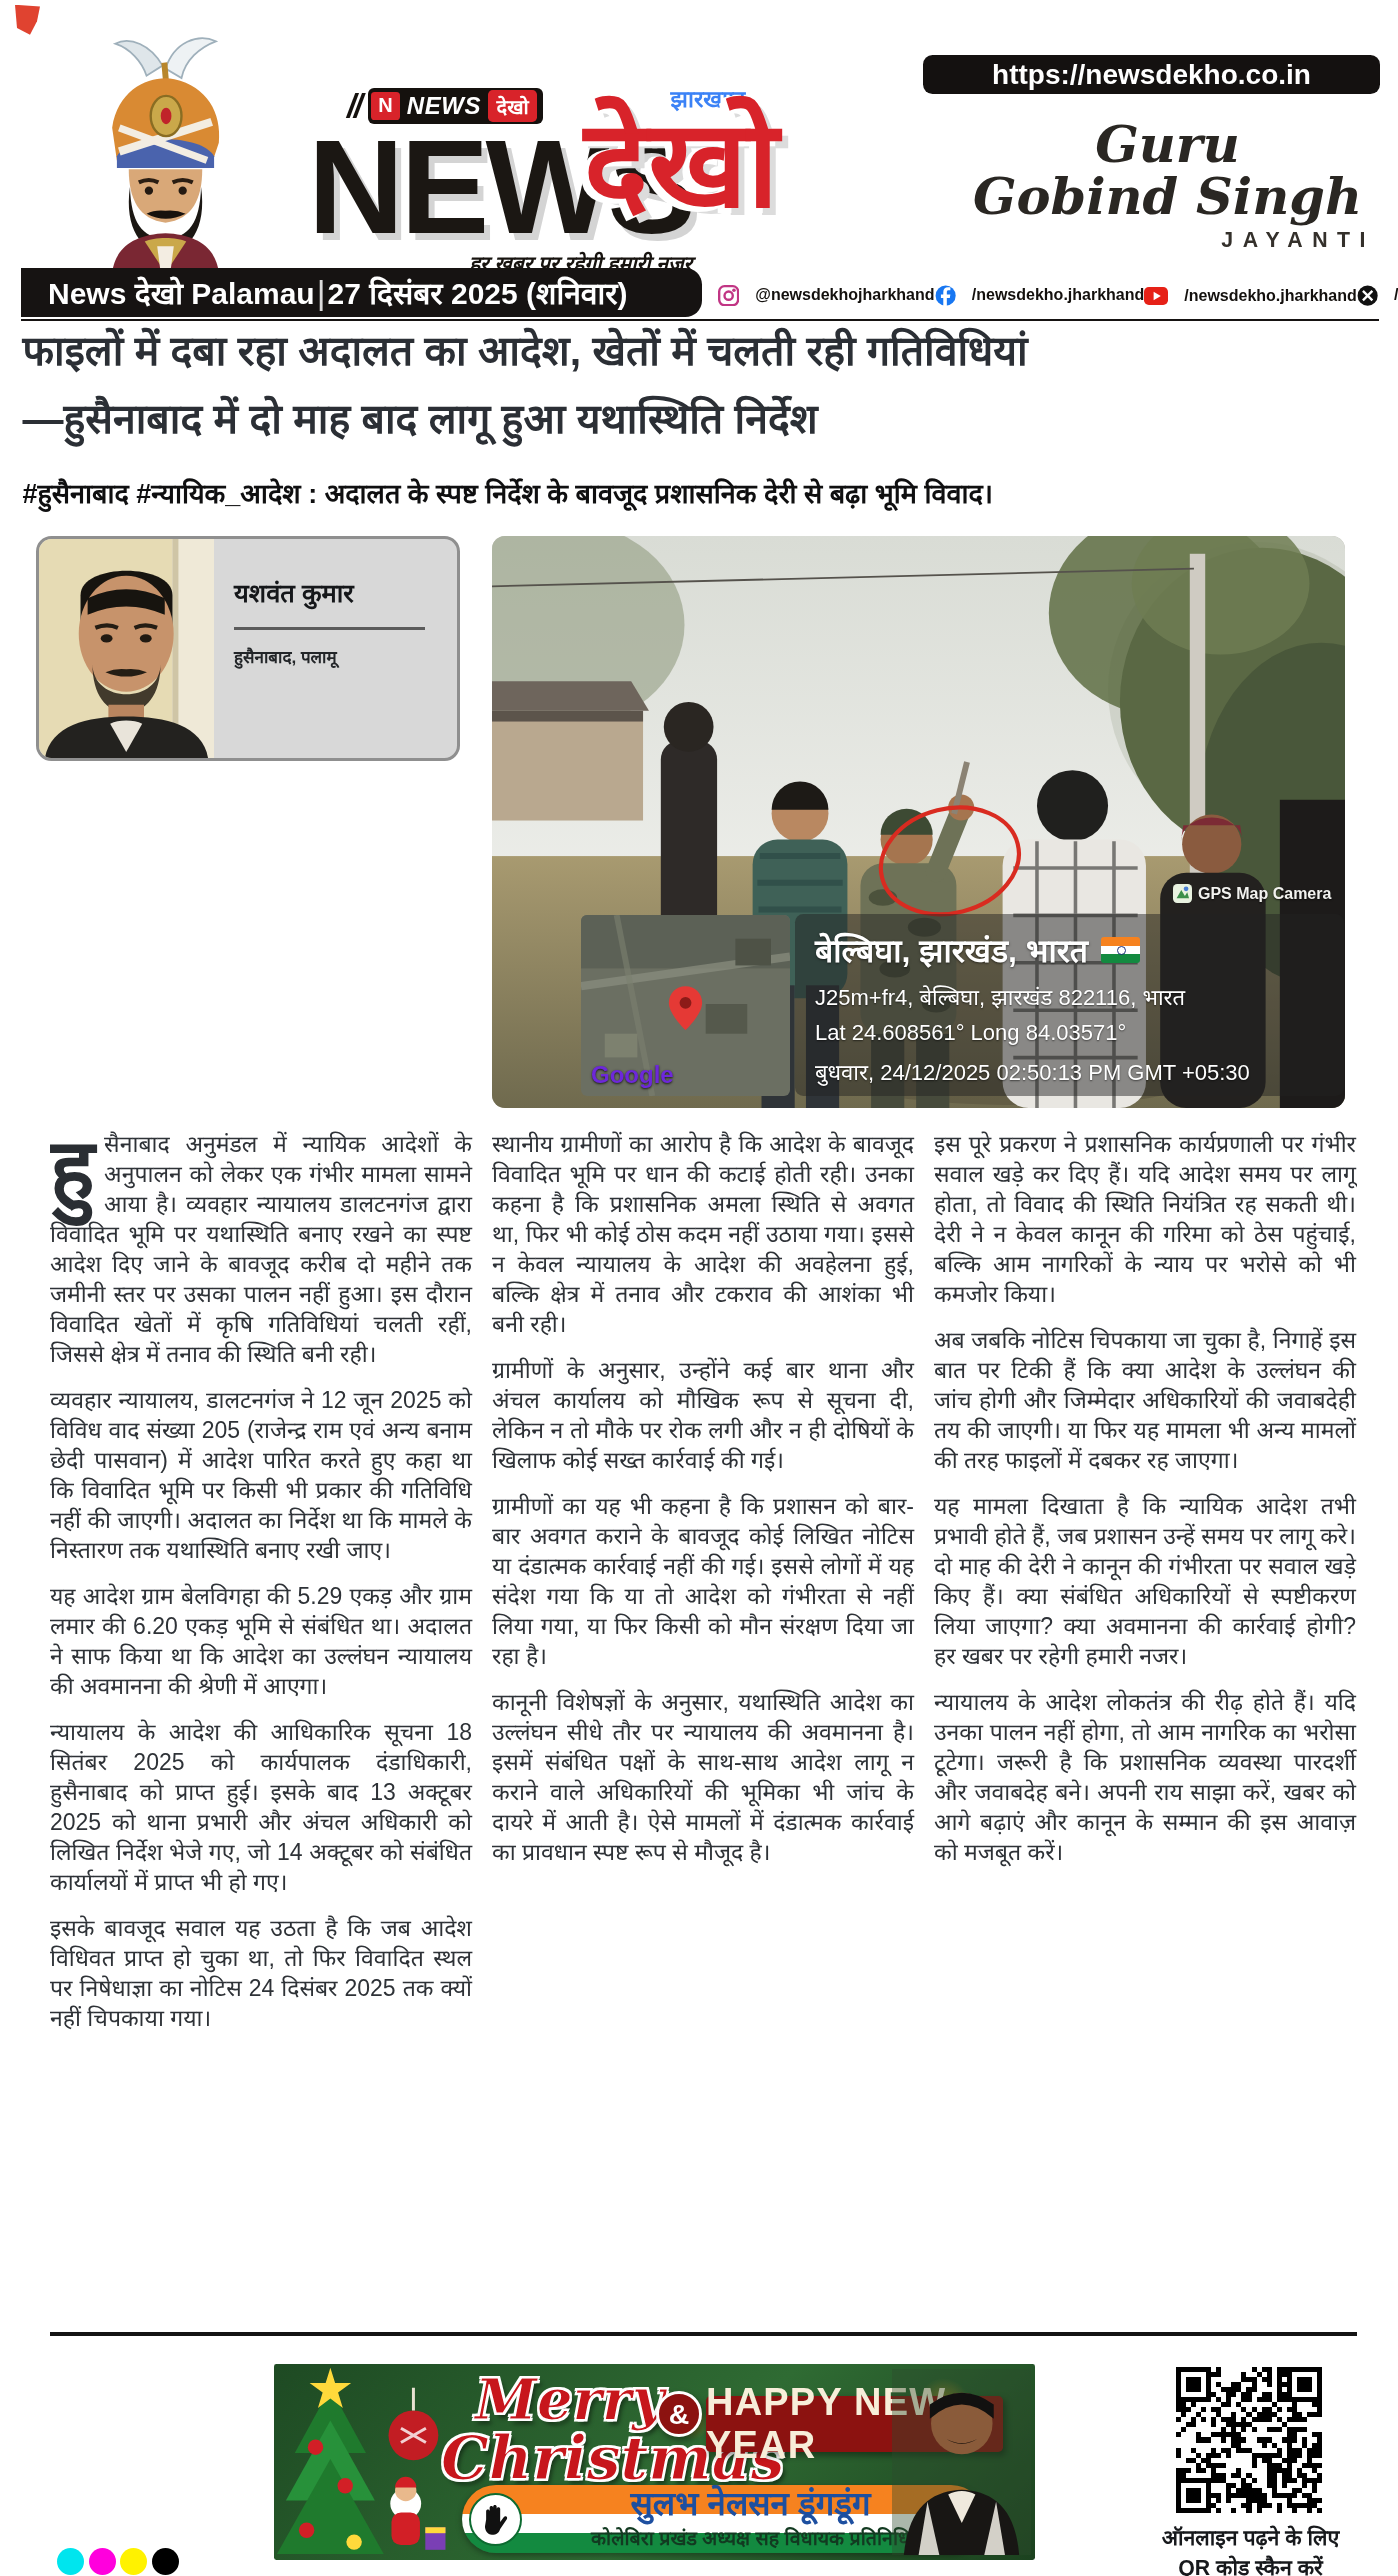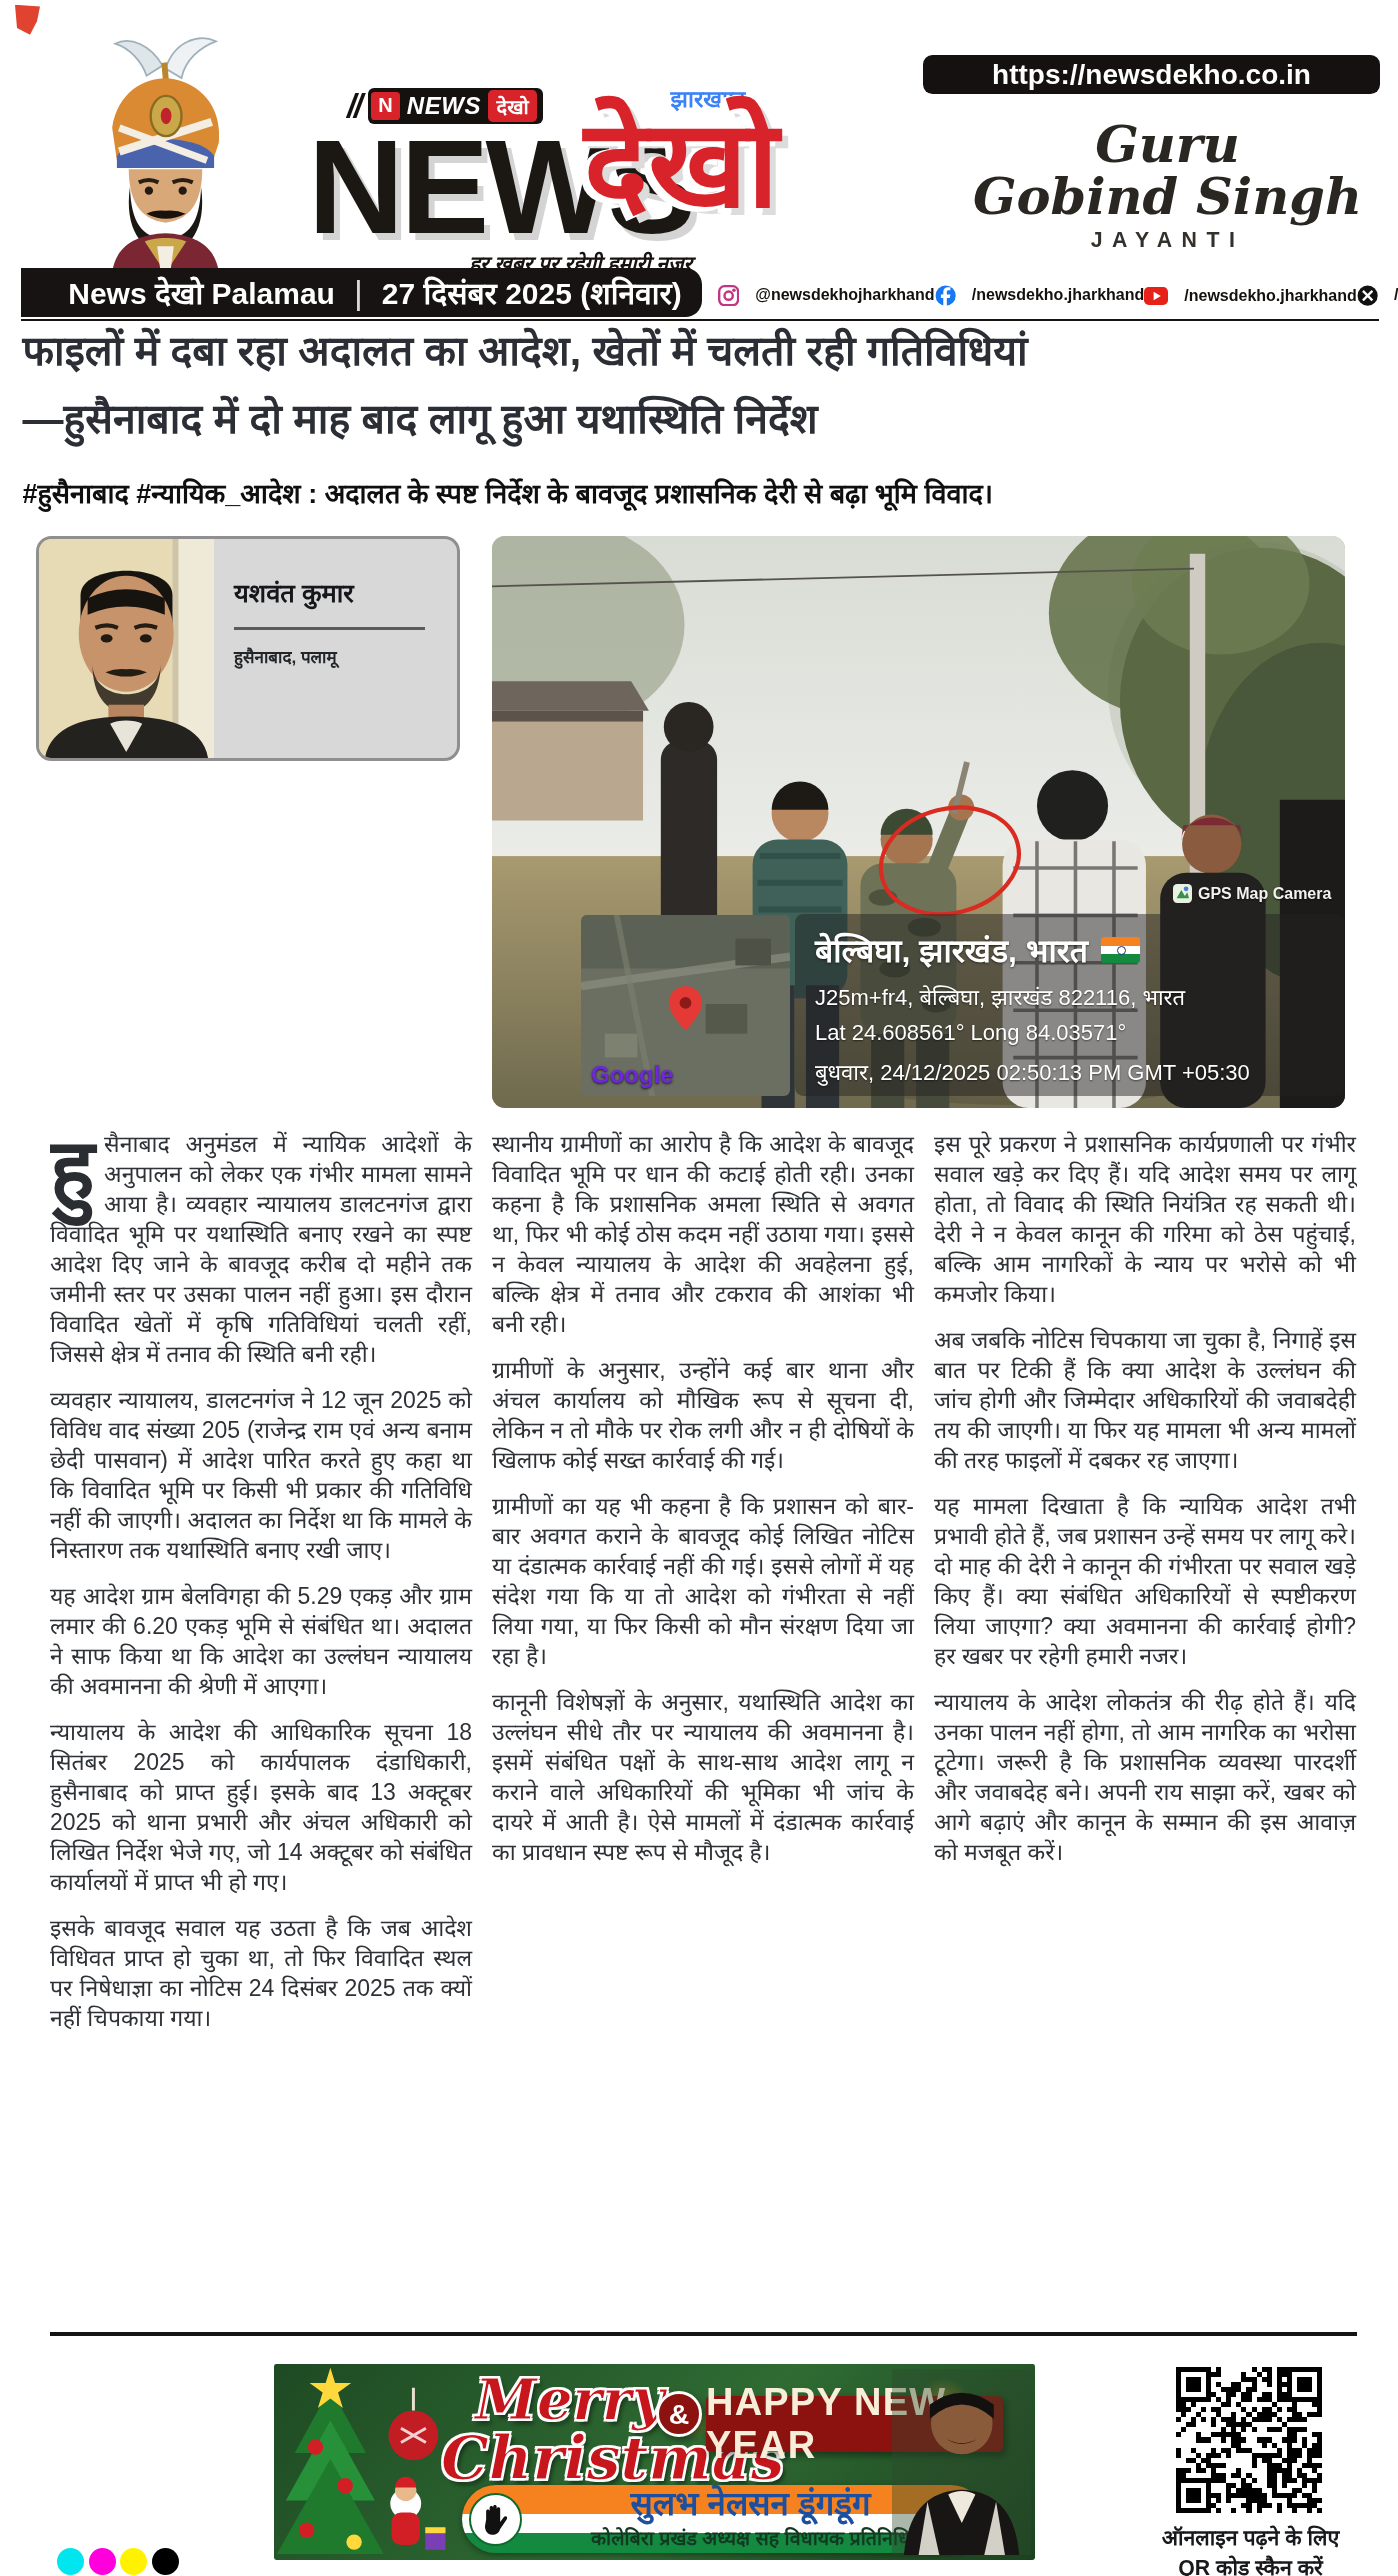--- a/index.html
+++ b/index.html
@@ -23,24 +23,24 @@
   .m-news{left:308px;top:121px;font-size:133px;line-height:1;font-weight:900;color:#1b1713;
           letter-spacing:-3.6px;text-shadow:6px 7.1px 0 #d4d4d4;}
   .m-region{left:616px;top:82px;width:184px;text-align:center;font-size:23px;font-weight:800;color:#3b82f6;}
   .m-dekho{left:584px;top:104px;font-size:121px;line-height:1;font-weight:800;color:#d8232a;
            text-shadow:-4.7px 0 0 #fff,-7.1px 4.7px 0 #fff,6px 7.1px 0 #dcdcdc;}
   .m-tagline{left:379px;top:249px;width:403px;text-align:center;font-size:21px;font-weight:800;font-style:italic;color:#17130f;}
   .url-badge{left:923px;top:55px;width:457px;height:39px;background:#141110;border-radius:9.5px;
              color:#fff;font-size:28px;font-weight:800;display:flex;align-items:center;justify-content:center;}
   .jayanti{left:960px;top:118px;width:415px;text-align:center;color:#2a2723;}
   .j-line{font-family:"DejaVu Serif",serif;font-style:italic;font-weight:700;font-size:51px;line-height:1.02;}
-  .j-sub{font-size:21.3px;font-weight:700;letter-spacing:9.5px;margin-top:6px;color:#34302b;}
+  .j-sub{font-size:21.3px;font-weight:700;letter-spacing:9.5px;margin-top:6px;color:#34302b;text-align:right;}
 
   .date-bar{left:21px;top:268px;width:681px;height:49px;background:#161312;border-radius:0 16.6px 16.6px 0;
-            display:flex;align-items:center;padding-left:27px;gap:19px;color:#fff;justify-content:center;}
+            display:flex;align-items:center;padding-left:27px;gap:2px;color:#fff;}
   .date-edition{font-size:30px;font-weight:800;}
   .date-sep{font-size:34px;font-weight:100;opacity:.85;}
   .date-text{font-size:30px;font-weight:700;}
   .header-rule{left:21px;top:319px;width:1358px;height:2.4px;background:#161312;}
 
   .social-row{left:718px;top:277px;width:667px;height:37px;display:flex;align-items:center;
               justify-content:space-between;font-size:16px;font-weight:800;color:#14110e;}
   .social-item{display:flex;align-items:center;gap:16px;}
   .social-item svg{display:block;}
 

